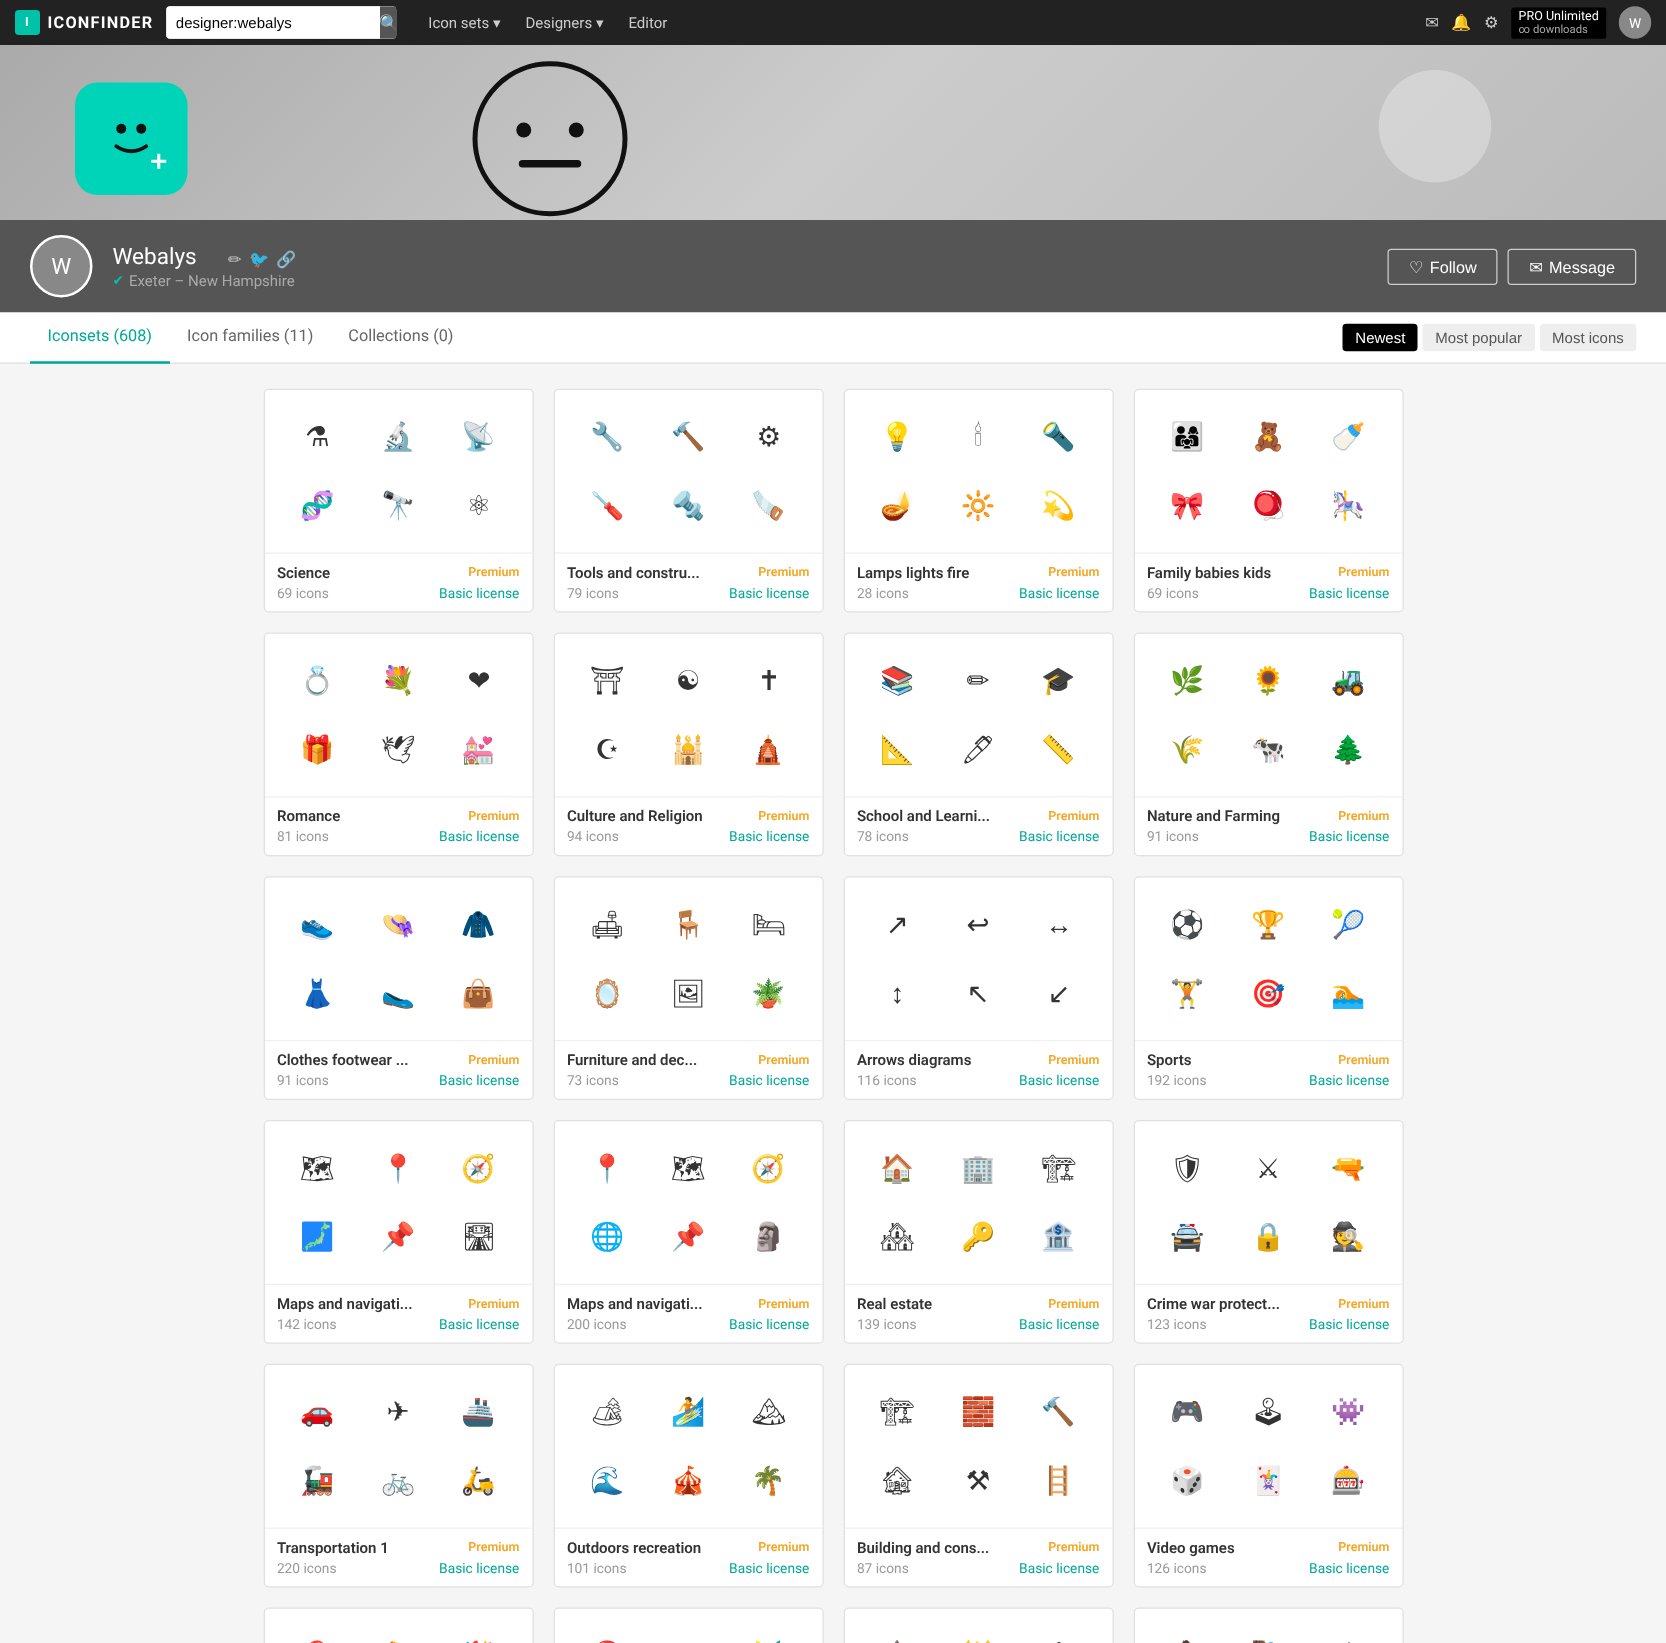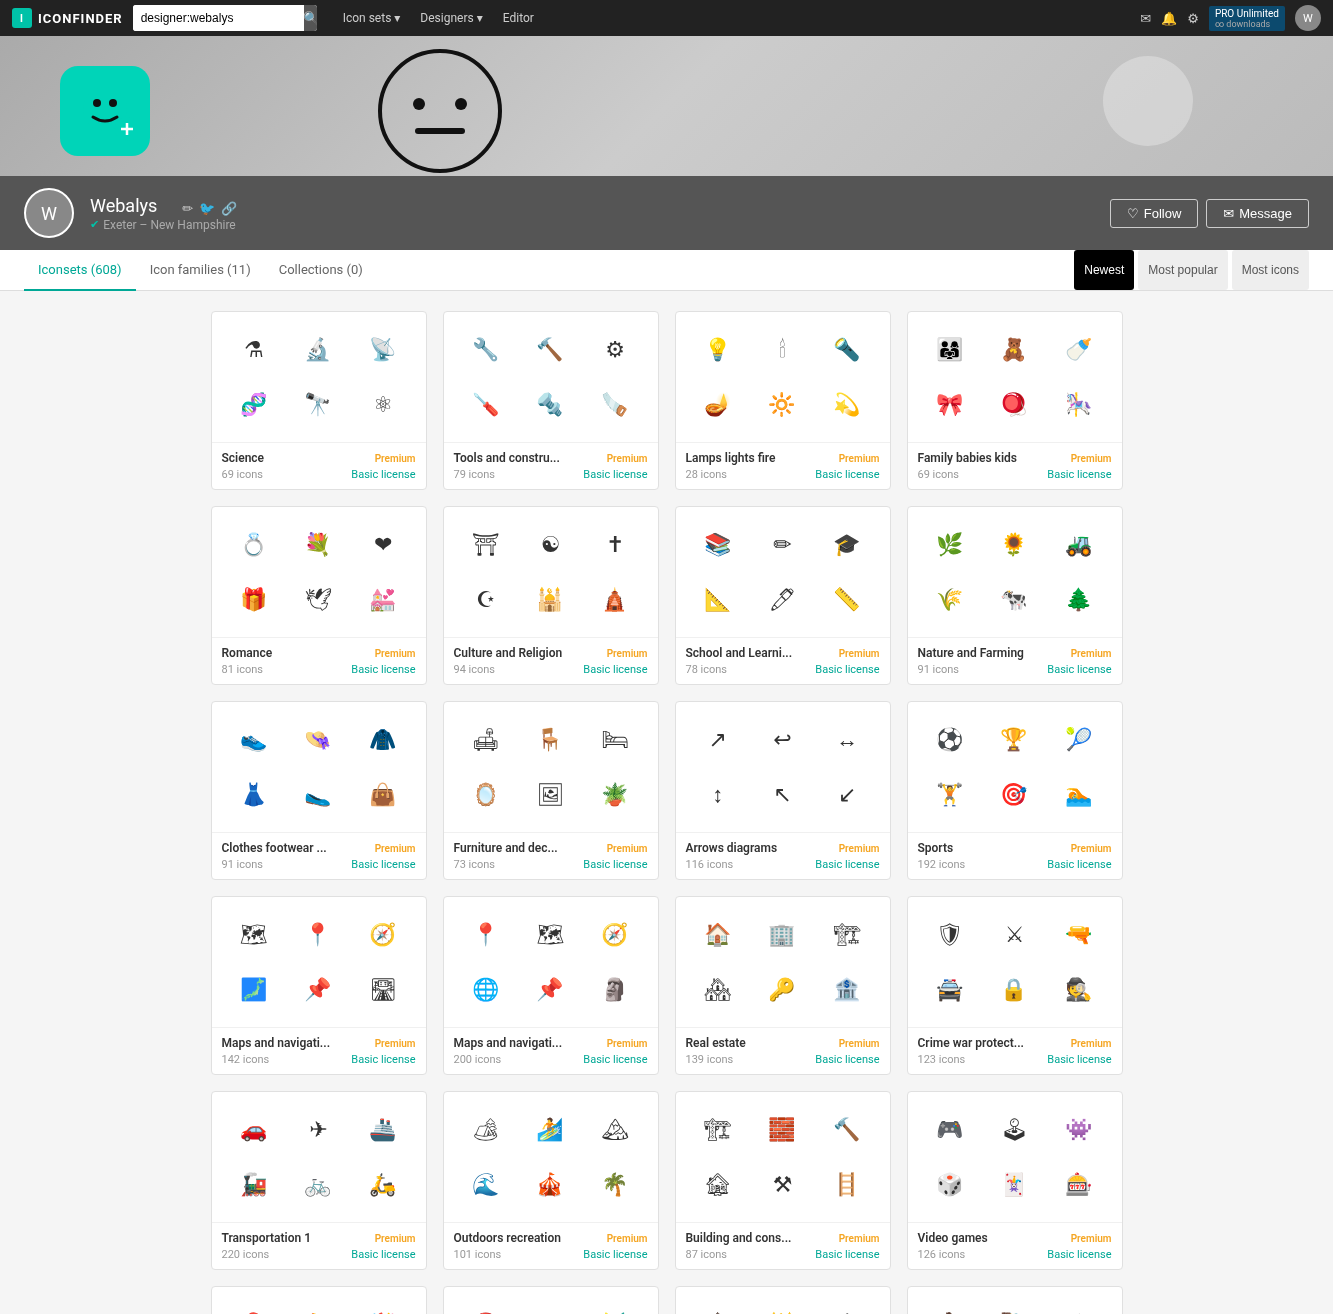--- a/index.html
+++ b/index.html
@@ -80,21 +80,21 @@
       gap: 3px;
     }
     .nav-right {
       margin-left: auto;
       display: flex;
       align-items: center;
       gap: 10px;
       color: #ccc;
     }
     .pro-badge {
-      background: #0c4a6e;
+      background: #000000;
       color: #fff;
       font-size: 10px;
       padding: 2px 6px;
       border-radius: 2px;
       white-space: nowrap;
     }
     .avatar-circle {
       width: 26px;
       height: 26px;
       border-radius: 50%;
@@ -205,20 +205,21 @@
       display: flex;
       align-items: center;
       gap: 5px;
     }
 
     
     .tabs-bar {
       background: #fff;
       border-bottom: 1px solid #ddd;
       display: flex;
+      align-items: center;
       padding: 0 24px;
     }
     .tab-item {
       padding: 12px 14px;
       font-size: 13px;
       color: #666;
       cursor: pointer;
       border-bottom: 2px solid transparent;
       margin-bottom: -1px;
     }

